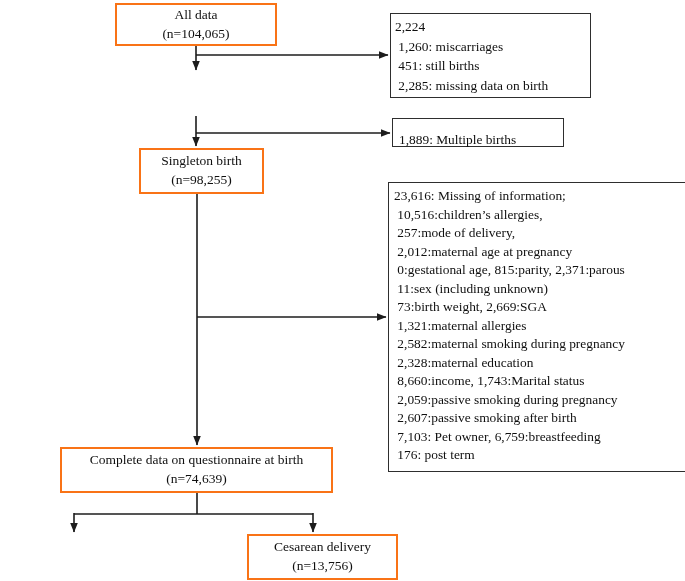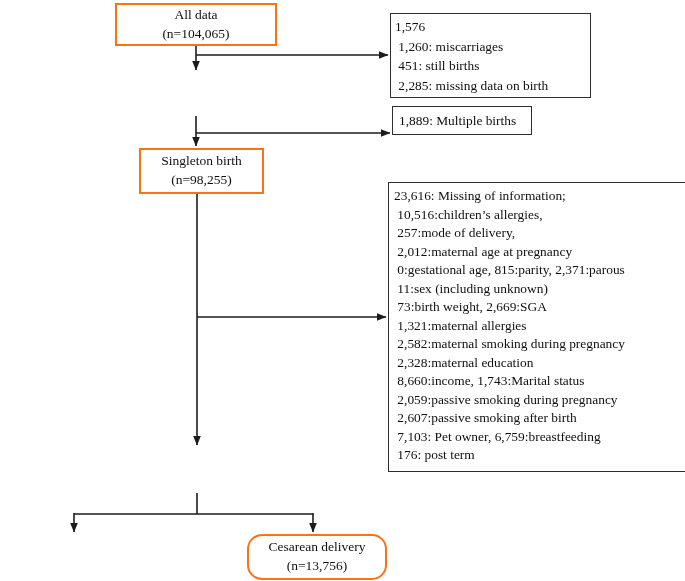--- a/index.html
+++ b/index.html
@@ -93,35 +93,39 @@
     <span class="txt">All data
 (n=104,065)</span>
   </div>
 
 
   <div class="box center-box" style="left:139px; top:148px; width:125px; height:46px;">
     <span class="txt">Singleton birth
 (n=98,255)</span>
   </div>
 
+  <div class="box center-box" style="left:60px; top:447px; width:273px; height:46px;">
+    <span class="txt">Complete data on questionnaire at birth
+(n=74,639)</span>
+  </div>
 
 
-  <div class="box center-box" style="left:247px; top:534px; width:140px; height:46px;border-radius:15px;">
+  <div class="box center-box" style="left:247px; top:534px; width:151px; height:46px;">
     <span class="txt">Cesarean delivery
 (n=13,756)</span>
   </div>
 
   <div class="box side-box box-a" style="left:390px; top:13px; width:201px; height:85px;">
-    <span class="txt">1,576
+    <span class="txt">2,224
  1,260: miscarriages
  451: still births
  2,285: missing data on birth</span>
   </div>
 
-  <div class="box side-box box-b" style="left:392px; top:106px; width:140px; height:29px;">
+  <div class="box side-box box-b" style="left:392px; top:118px; width:172px; height:29px;align-items:flex-end;">
     <span class="txt">1,889: Multiple births</span>
   </div>
 
   <div class="box side-box box-c" style="left:388px; top:182px; width:342px; height:290px;">
     <span class="txt">23,616: Missing of information;
  10,516:children’s allergies,
  257:mode of delivery,
  2,012:maternal age at pregnancy
  0:gestational age, 815:parity, 2,371:parous
  11:sex (including unknown)

